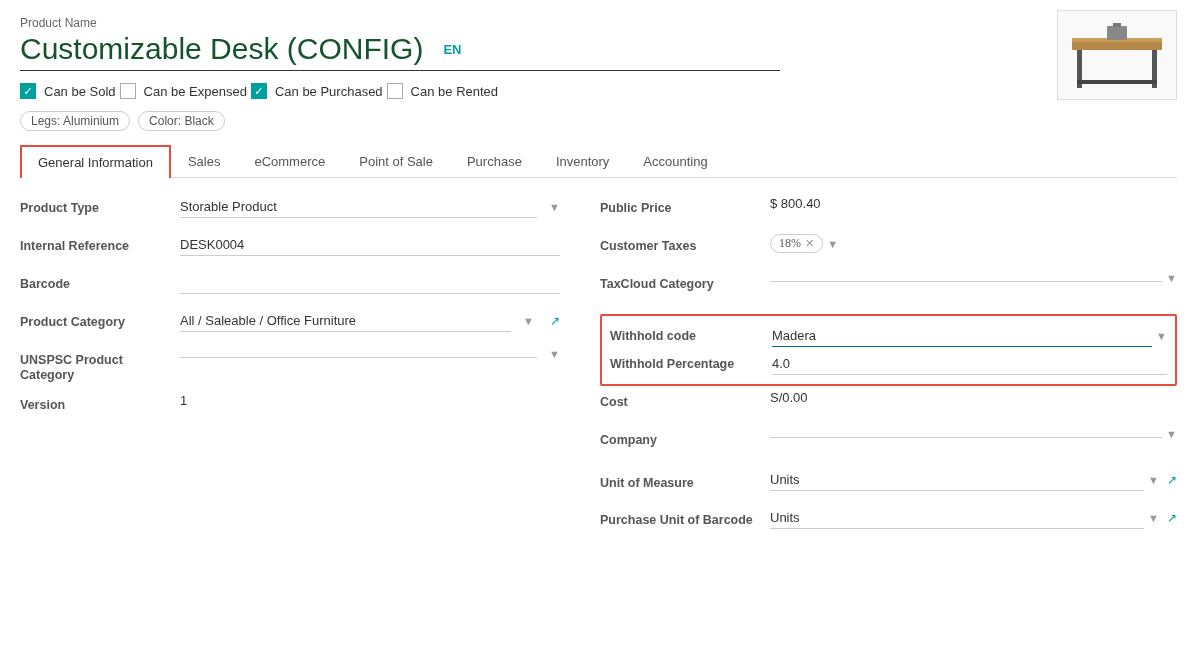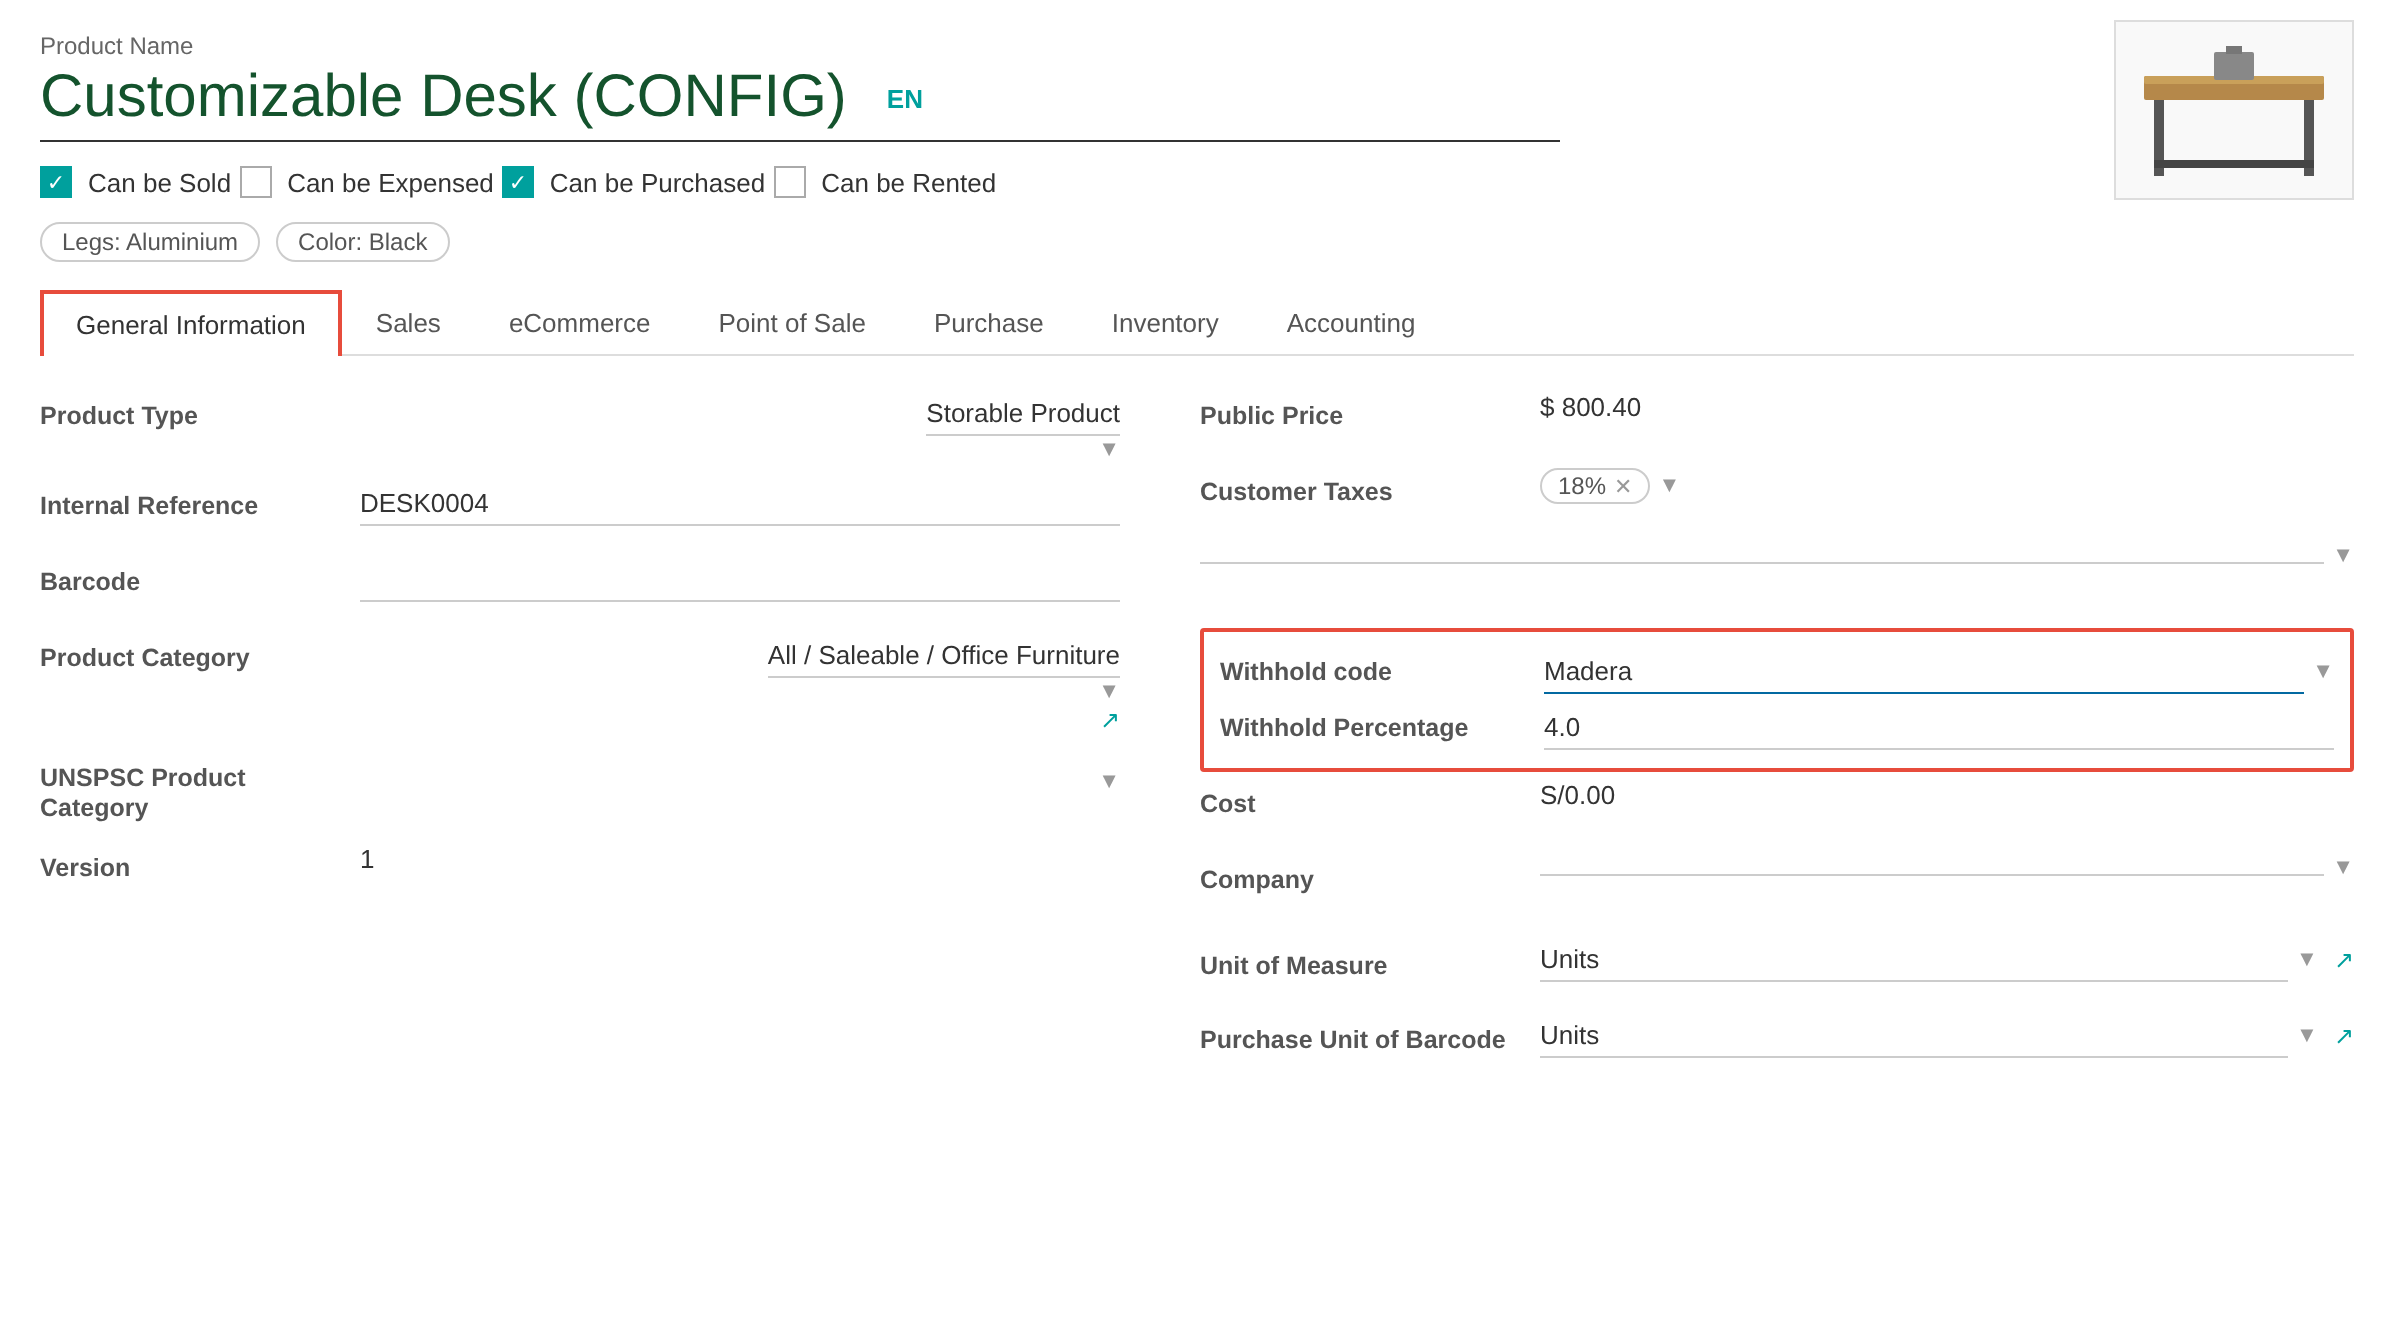--- a/index.html
+++ b/index.html
@@ -31,30 +31,30 @@
 
     .form-section { display: flex; gap: 40px; }
     .form-left { flex: 0 0 540px; }
     .form-right { flex: 1; }
 
     .form-row { display: flex; align-items: flex-start; margin-bottom: 10px; min-height: 28px; }
     .form-label { width: 160px; flex-shrink: 0; font-size: 12.5px; font-weight: 600; color: #555; padding-top: 5px; }
     .form-value { flex: 1; }
 
     .form-input { width: 100%; border: none; border-bottom: 1px solid #ccc; padding: 3px 0; font-size: 13px; color: #333; outline: none; background: transparent; }
-    .form-select-row { display: flex; align-items: flex-end; gap: 1px; flex-direction: column; }
+    .form-select-row { display: flex; align-items: center; gap: 12px; }
     .form-select { flex: 1; border: none; border-bottom: 1px solid #ccc; padding: 3px 0; font-size: 13px; color: #333; background: transparent; appearance: none; outline: none; cursor: pointer; }
     .dropdown-arrow { color: #999; font-size: 11px; flex-shrink: 0; cursor: pointer; }
     .external-link { color: #00a09d; font-size: 12px; cursor: pointer; margin-left: 4px; }
 
     .right-row { display: flex; align-items: flex-start; margin-bottom: 10px; min-height: 28px; }
     .right-label { width: 170px; flex-shrink: 0; font-size: 12.5px; font-weight: 600; color: #555; padding-top: 5px; }
     .right-value { flex: 1; display: flex; align-items: center; gap: 4px; }
 
-    .tax-badge { border: 1px solid #ccc; border-radius: 12px; padding: 1px 8px; font-size: 12px; display: inline-flex; align-items: center; gap: 4px; color: #555; }
+    .tax-badge { border: 1px solid #ccc; border-radius: 12px; padding: 1px 8px; font-size: 12px; display: inline-flex; align-items: center; gap: 4px; color: #555; font-family: Liberation Serif, serif; }
     .tax-badge .remove { color: #999; cursor: pointer; font-size: 11px; }
 
     .withhold-box { border: 2px solid #e74c3c; border-radius: 2px; padding: 6px 0; margin: 4px 0; width: 100%; }
     .withhold-inner-row { display: flex; align-items: center; padding: 3px 8px; }
     .withhold-label { width: 162px; flex-shrink: 0; font-size: 12.5px; font-weight: 600; color: #555; }
     .withhold-value { flex: 1; display: flex; align-items: center; gap: 4px; }
     .withhold-select { flex: 1; border: none; border-bottom: 1px solid #0369a1; padding: 3px 0; font-size: 13px; color: #333; background: transparent; appearance: none; outline: none; }
     .withhold-input { flex: 1; border: none; border-bottom: 1px solid #ccc; padding: 3px 0; font-size: 13px; color: #333; background: transparent; outline: none; }
 
     .right-section-wrapper { display: flex; flex-direction: column; }
@@ -195,20 +195,21 @@
         <div class="right-value">
           <span class="tax-badge">
             <span>18%</span>
             <span class="remove">✕</span>
           </span>
           <span class="dropdown-arrow">▼</span>
         </div>
       </div>
 
       <div class="right-row">
+        <div class="right-label">TaxCloud Category</div>
         <div class="right-value">
           <span class="form-select" style="border-bottom:1px solid #ccc; flex:1;"></span>
           <span class="dropdown-arrow">▼</span>
         </div>
       </div>
 
       <div class="withhold-box">
         <div class="withhold-inner-row">
           <div class="withhold-label">Withhold code</div>
           <div class="withhold-value">

